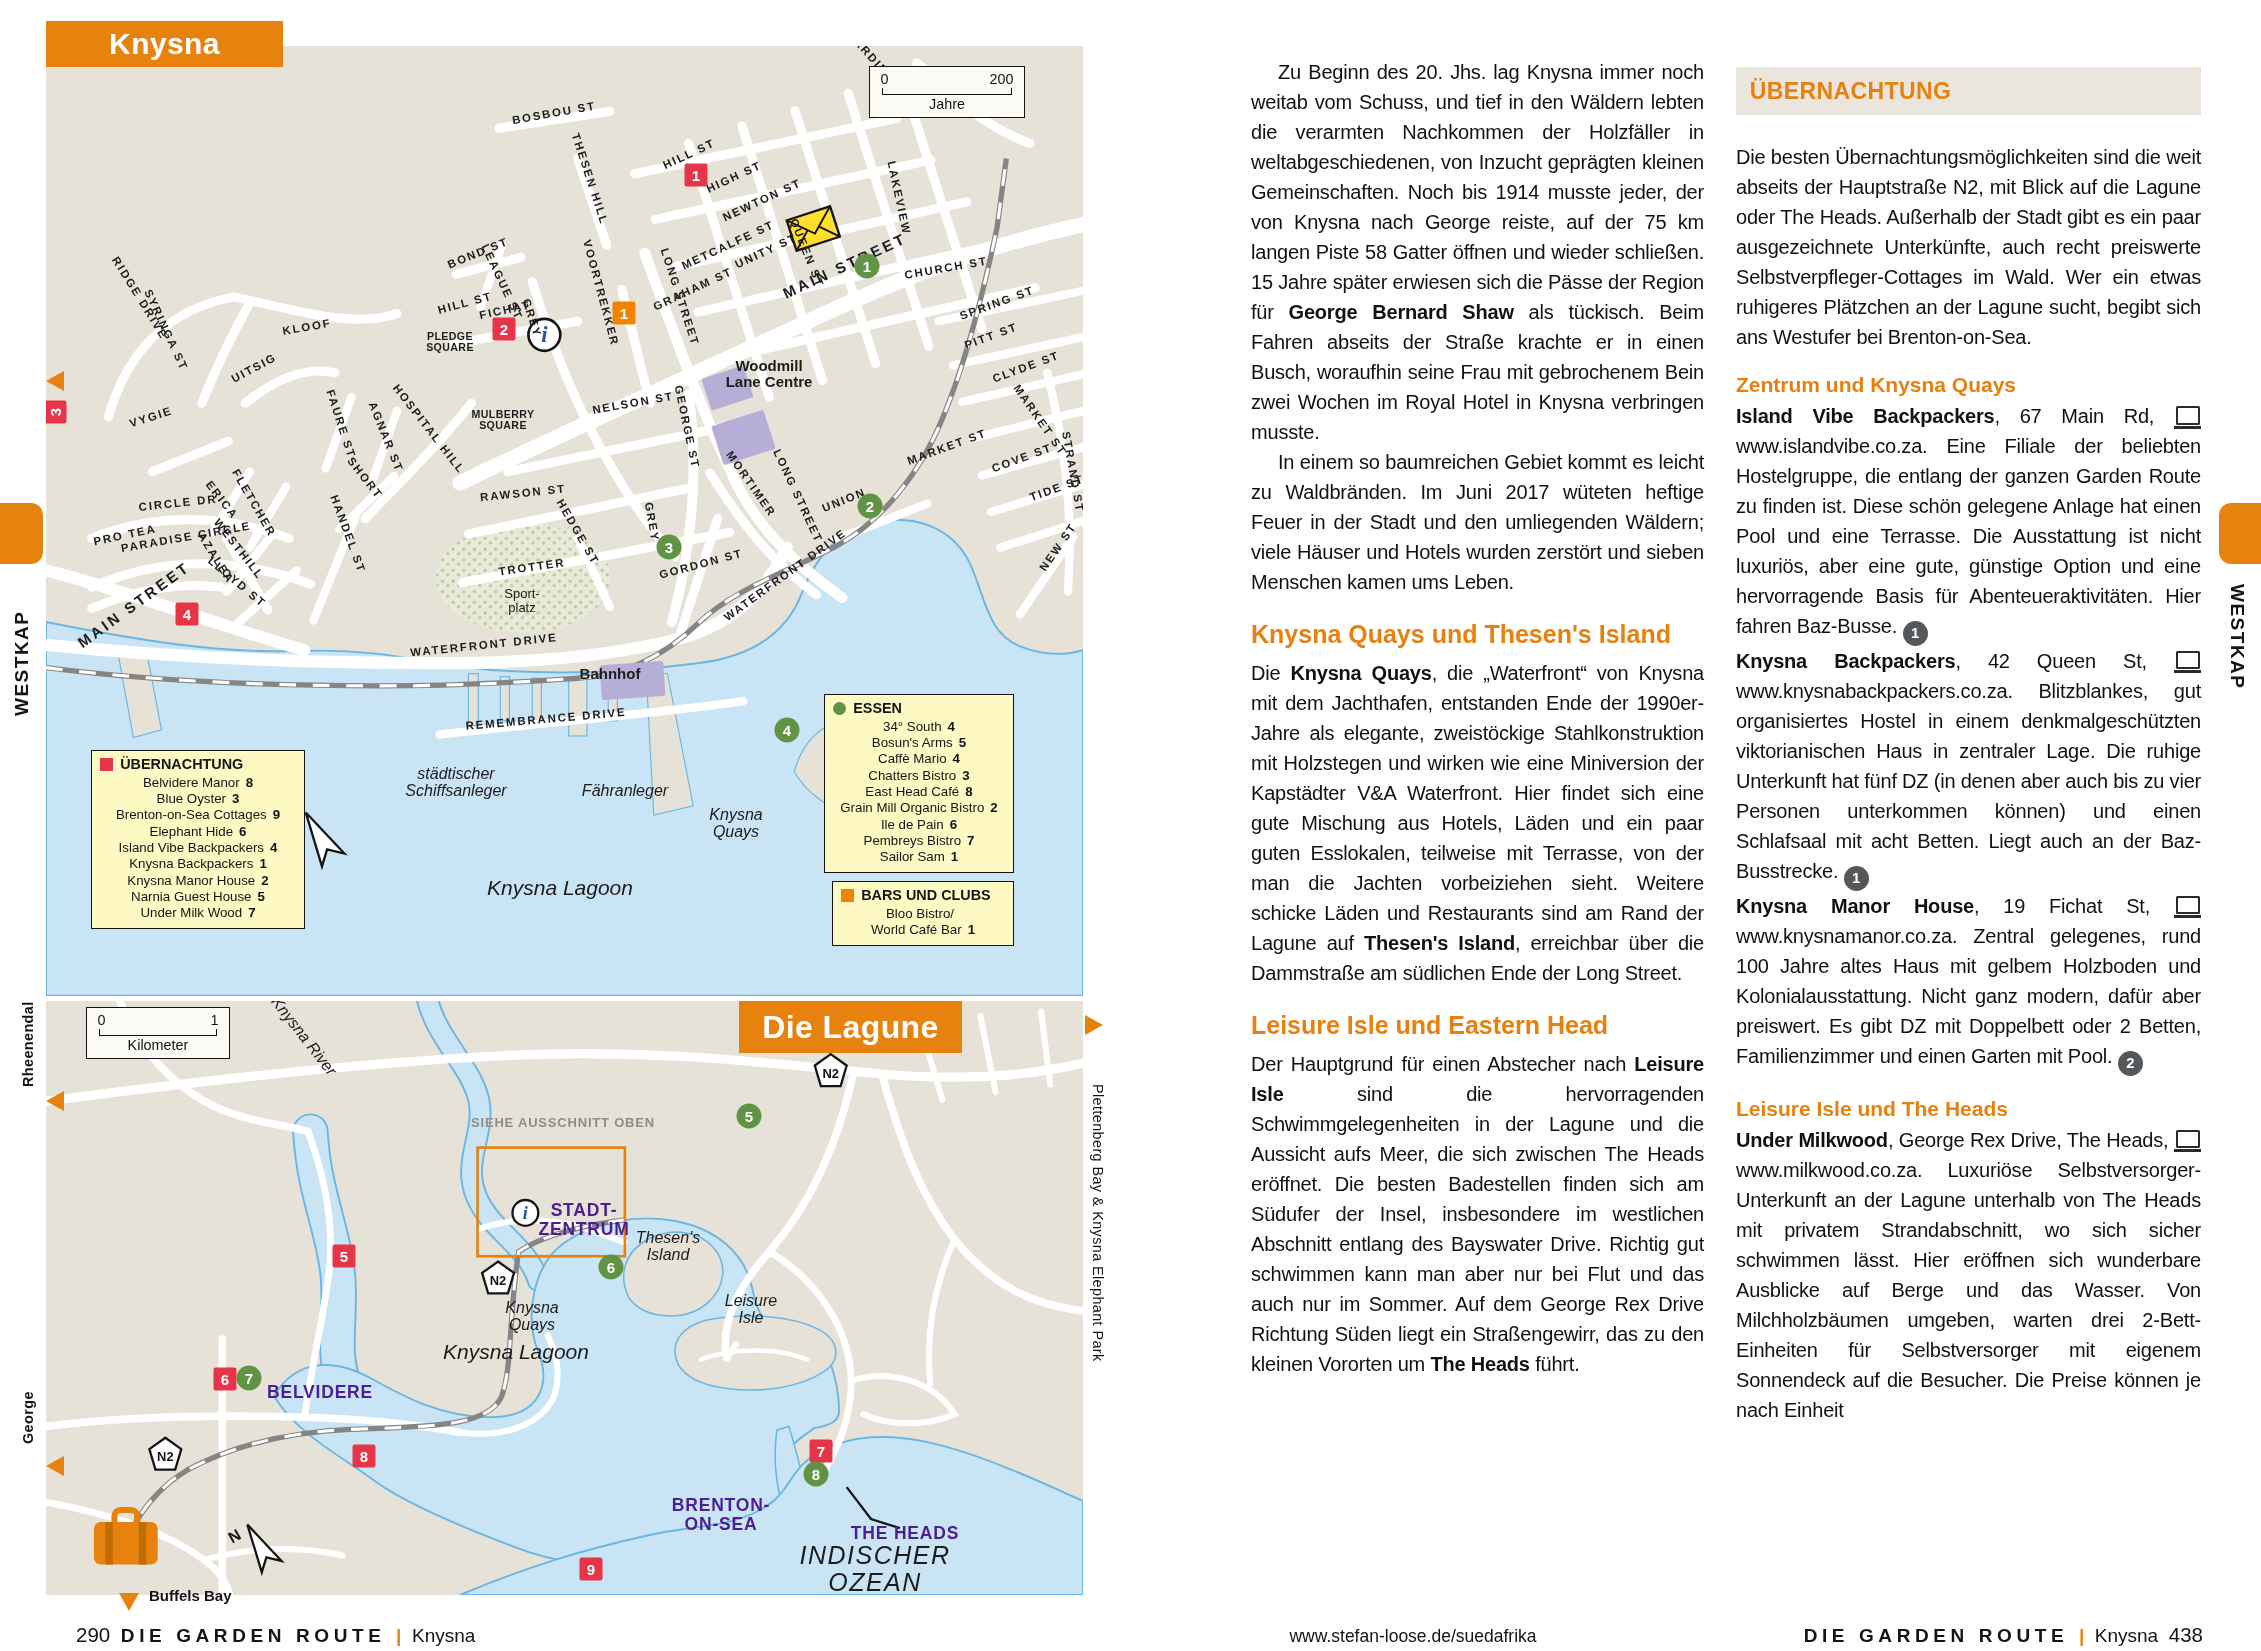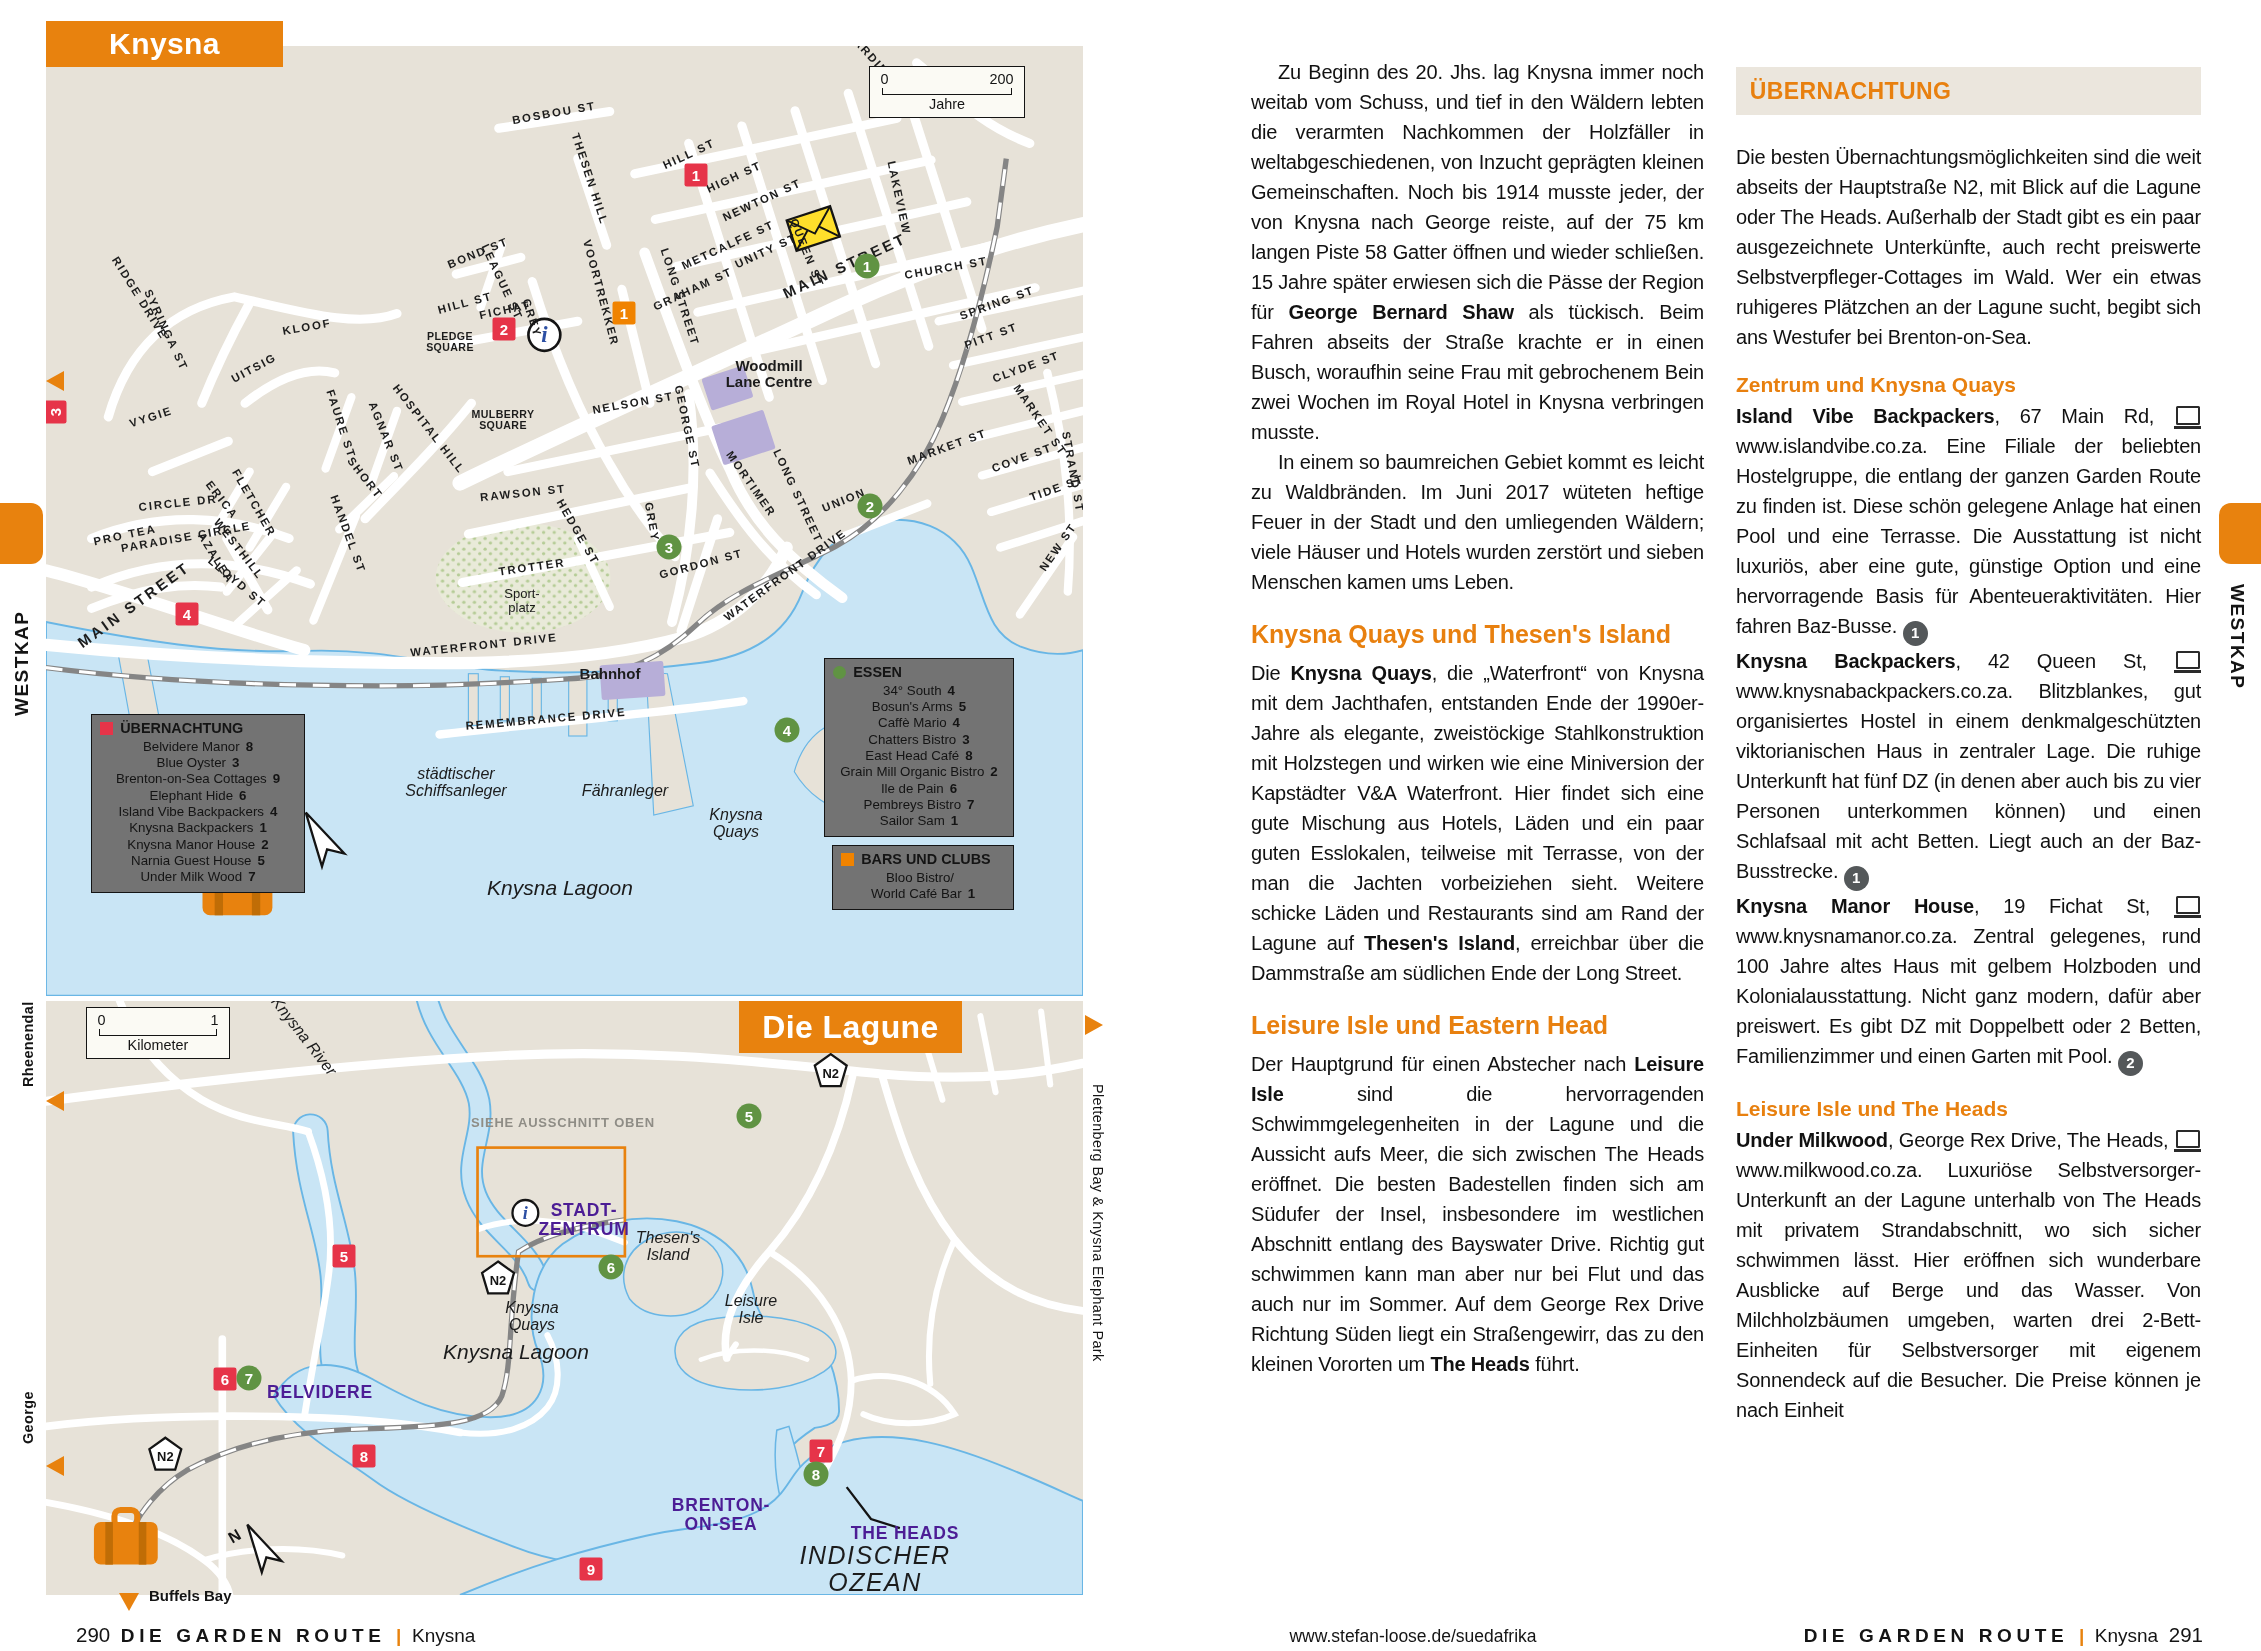--- a/index.html
+++ b/index.html
@@ -34,22 +34,22 @@
   .blk{font-size:15px;font-weight:700;}
   .gry{font-size:17.5px;font-weight:700;color:#4c1d95;letter-spacing:0.8px;}
   .gry2{font-size:13px;font-weight:700;color:#8f8d86;letter-spacing:0.8px;white-space:pre;}
 
   .mk{position:absolute;display:flex;align-items:center;justify-content:center;color:#fff;
       font-weight:700;font-size:15px;transform:translate(-50%,-50%);}
   .m-red{width:23px;height:23px;background:#e63449;border-radius:2.3px;}
   .m-green{width:25px;height:25px;background:#609343;border-radius:50%;}
   .m-orange{width:23px;height:23px;background:#f08300;border-radius:2.3px;}
 
-  .legend{position:absolute;background:#737373;border:1.9px solid #141414;padding:5.3px 8.4px 6.8px;box-sizing:border-box;
-          font-size:13.3px;line-height:16.3px;color:#141414;}
+  .legend{position:absolute;background:#fef9c3;border:1.9px solid #141414;padding:5.3px 8.4px 6.8px;box-sizing:border-box;
+          font-size:13.3px;line-height:16.3px;color:#141414;margin-top:36px;}
   .lghead{display:flex;align-items:center;gap:6.8px;font-weight:700;font-size:14.4px;margin-bottom:2.3px;}
   .sw{width:13px;height:13px;display:inline-block;flex:0 0 auto;}
   .sw.round{border-radius:50%;}
   .lgrow{display:flex;justify-content:center;}
   .lgnum{font-weight:700;margin-left:6px;}
   #legend0{left:45px;top:668px;width:214px;}
   #legend1{left:778px;top:612px;width:190px;}
   #legend2{left:786px;top:799px;width:182px;}
 
   
@@ -582,16 +582,16 @@
     <span class="fnum">290</span>
     <span class="ftitle">DIE GARDEN ROUTE</span>
     <span class="fsep">|</span>
     <span class="fplace">Knysna</span>
   </div>
   <div id="footer-center">www.stefan-loose.de/suedafrika</div>
   <div class="footer" id="footer-right">
     <span class="ftitle">DIE GARDEN ROUTE</span>
     <span class="fsep">|</span>
     <span class="fplace">Knysna</span>
-    <span class="fnum">291</span>
+    <span class="fnum">438</span>
   </div>
 </div>
 
 
 </body></html>

